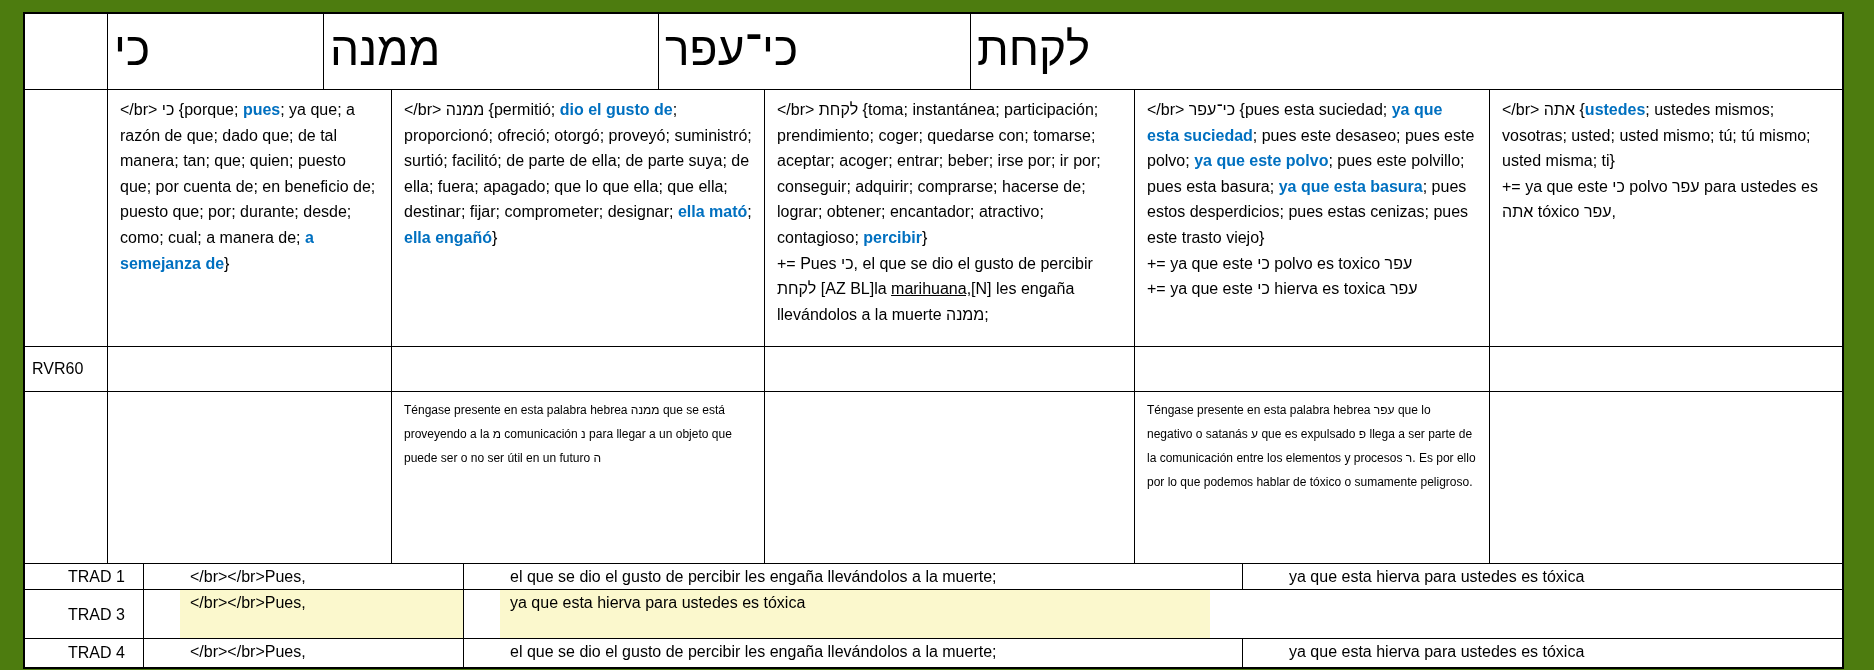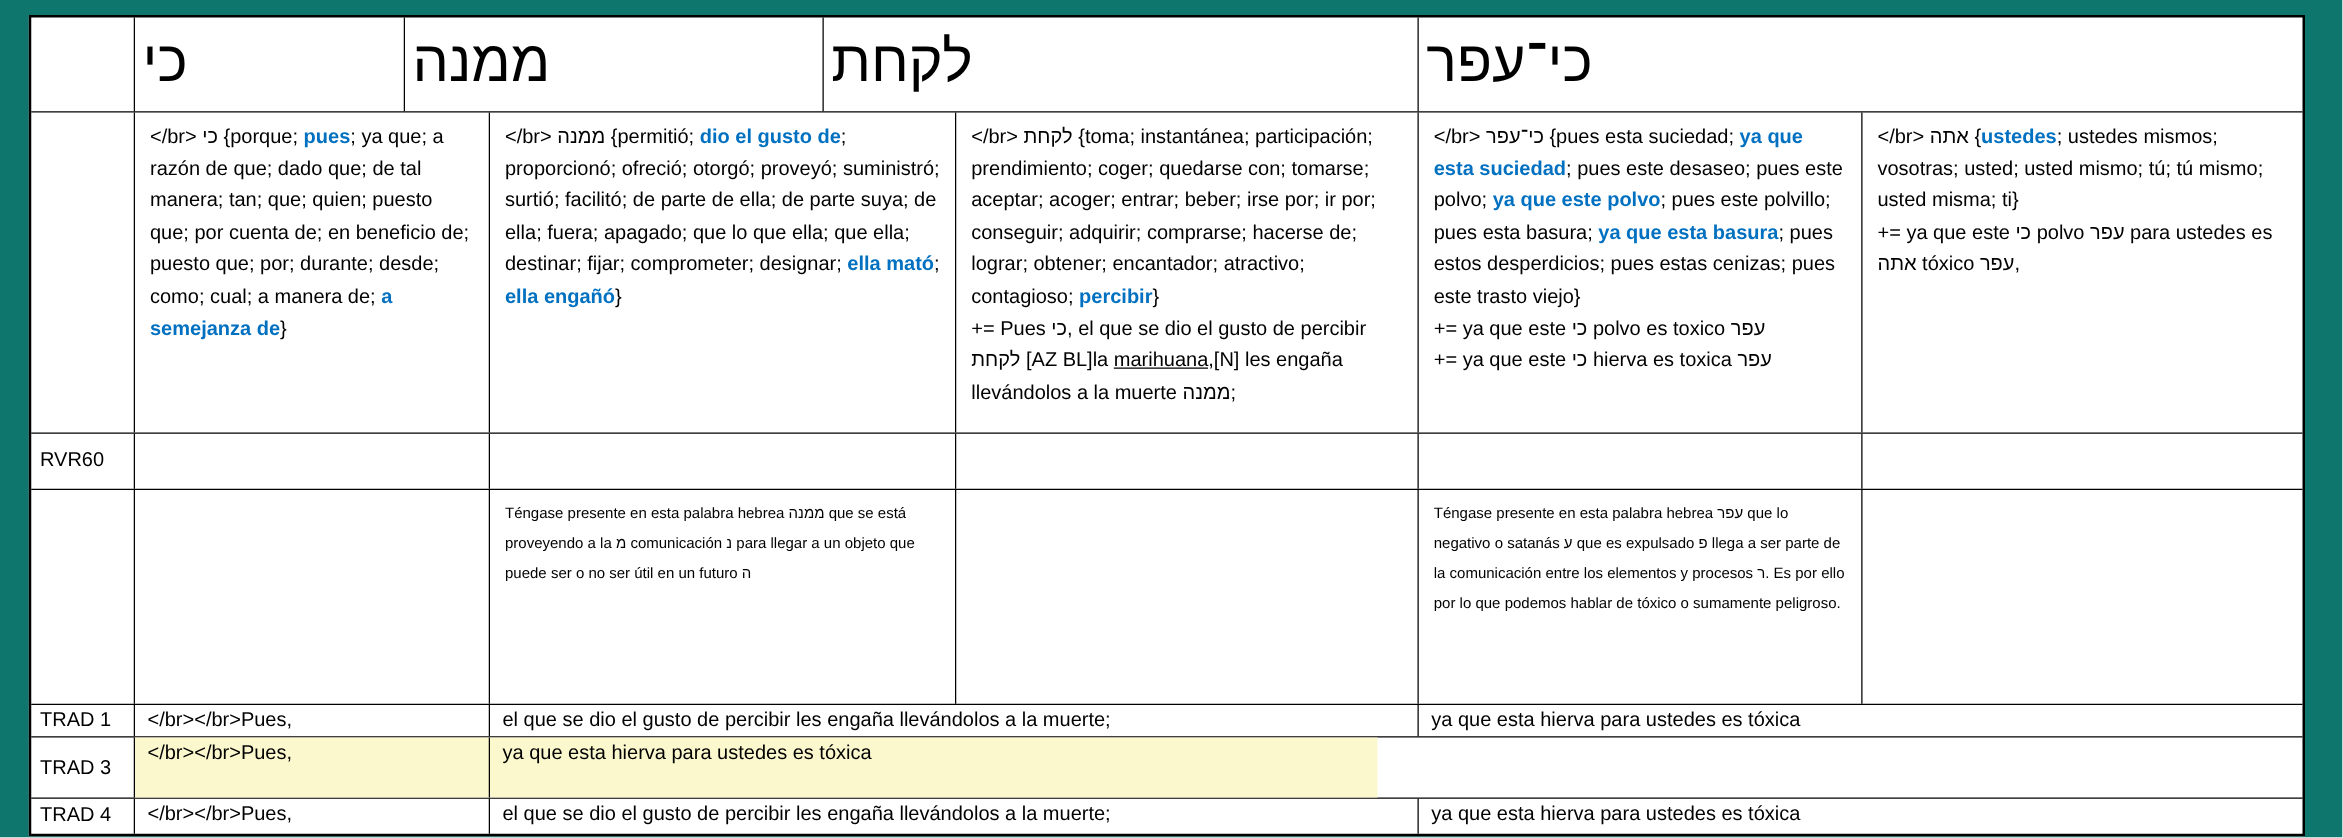--- a/index.html
+++ b/index.html
@@ -1,17 +1,17 @@
 <!DOCTYPE html>
 <html><head>
 <meta charset="utf-8">
 <style>
   html,body{margin:0;padding:0;background:#fff;}
   #screen{
-    position:relative;width:1874px;height:670px;background:#0f766e;overflow:hidden;
+    position:relative;width:1874px;height:670px;background:#4d7c0f;overflow:hidden;
     font-family:"Liberation Sans","DejaVu Sans",sans-serif;color:#000;
   }
   #tablewrap{
     position:absolute;left:23px;top:12px;width:1821px;
     border:2px solid #000;background:#fff;box-sizing:border-box;
   }
   .row{display:flex;border-bottom:1.5px solid #000;box-sizing:border-box;}
   .row:last-child{border-bottom:none;}
   .c{
     box-sizing:border-box;border-right:1.5px solid #000;overflow:hidden;
@@ -40,21 +40,21 @@
   .bc2{width:373px;}
   .bc3{width:370px;}
   .bc4{width:355px;}
   .bc5{width:355px;}
 
   
   .rvr{height:45px;}
   .rvr .c{display:flex;align-items:center;font-size:16px;}
 
   
-  .trad .c{font-size:16px;line-height:21px;padding:2px 10px;}
+  .trad .c{font-size:16px;line-height:21px;padding:2px 10px;margin-left:36px;}
   .trad .lbl{display:flex;align-items:center;}
   .t1{height:26px;}
   .t3{height:49px;}
   .t4{height:27.5px;}
   .tc0{width:83px;}
   .tc1{width:284px;}
   .tc2{width:743px;}
   .tc3{width:710px;}
 
   .lblcell{padding-left:7px !important;}
@@ -66,22 +66,22 @@
 </head>
 <body>
 
 <div id="screen">
   <div id="tablewrap">
 
     <div class="row hdr">
       <div class="c hc0"></div>
       <div class="c hc1">כי</div>
       <div class="c hc2">ממנה</div>
+      <div class="c hc4">כי־עפר</div>
       <div class="c hc3">לקחת</div>
-      <div class="c hc4">כי־עפר</div>
     </div>
 
     <div class="row defs">
       <div class="c bc0"></div>
       <div class="c bc1"><span>&lt;/br&gt; כי {porque; </span><span class="hl">pues</span><span>; ya que; a razón de que; dado que; de tal manera; tan; que; quien; puesto que; por cuenta de; en beneficio de; puesto que; por; durante; desde; como; cual; a manera de; </span><span class="hl">a semejanza de</span><span>}</span></div>
       <div class="c bc2"><span>&lt;/br&gt; ממנה {permitió; </span><span class="hl">dio el gusto de</span><span>; proporcionó; ofreció; otorgó; proveyó; suministró; surtió; facilitó; de parte de ella; de parte suya; de ella; fuera; apagado; que lo que ella; que ella; destinar; fijar; comprometer; designar; </span><span class="hl">ella mató</span><span>; </span><span class="hl">ella engañó</span><span>}</span></div>
       <div class="c bc3"><span>&lt;/br&gt; לקחת {toma; instantánea; participación; prendimiento; coger; quedarse con; tomarse; aceptar; acoger; entrar; beber; irse por; ir por; conseguir; adquirir; comprarse; hacerse de; lograr; obtener; encantador; atractivo; contagioso; </span><span class="hl">percibir</span><span>}</span><br><span>+= Pues כי, el que se dio el gusto de percibir לקחת [AZ BL]la </span><span class="ul">marihuana,</span><span>[N] les engaña llevándolos a la muerte ממנה;</span></div>
       <div class="c bc4"><span>&lt;/br&gt; כי־עפר {pues esta suciedad; </span><span class="hl">ya que esta suciedad</span><span>; pues este desaseo; pues este polvo; </span><span class="hl">ya que este polvo</span><span>; pues este polvillo; pues esta basura; </span><span class="hl">ya que esta basura</span><span>; pues estos desperdicios; pues estas cenizas; pues este trasto viejo}</span><br><span>+= ya que este כי polvo es toxico עפר</span><br><span>+= ya que este כי hierva es toxica עפר</span></div>
       <div class="c bc5"><span>&lt;/br&gt; אתה {</span><span class="hl">ustedes</span><span>; ustedes mismos; vosotras; usted; usted mismo; tú; tú mismo; usted misma; ti}</span><br><span>+= ya que este כי polvo עפר para ustedes es אתה tóxico עפר,</span></div>
     </div>

